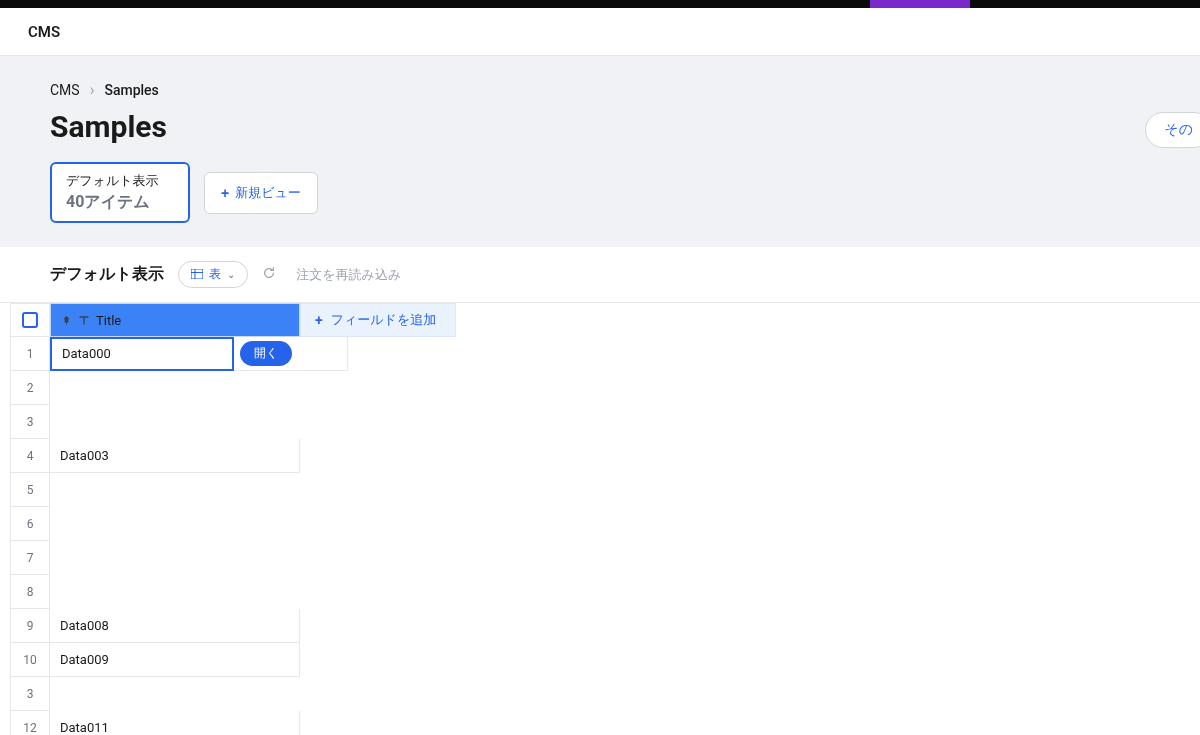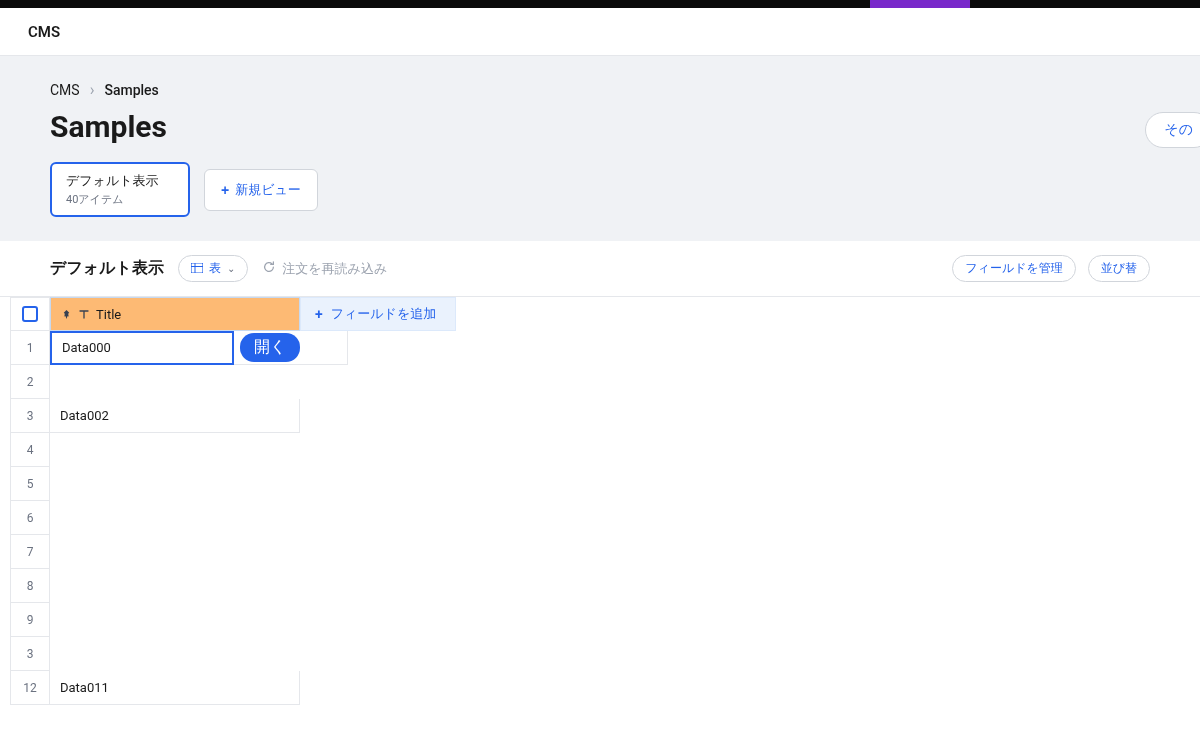--- a/index.html
+++ b/index.html
@@ -86,23 +86,24 @@
       border-radius: 6px;
       padding: 8px 14px;
       min-width: 140px;
     }
     .view-card-title {
       font-size: 13px;
       color: #1a1a1a;
       font-weight: 500;
     }
     .view-card-sub {
-      font-size: 11px;
+      font-size: 16px;
       color: #6b7280;
       margin-top: 2px;
+      font-weight: bold;
     }
     .new-view-btn {
       border: 1px solid #d1d5db;
       background: #fff;
       border-radius: 6px;
       padding: 11px 16px;
       font-size: 13px;
       color: #2563eb;
       display: flex;
       align-items: center;
@@ -137,21 +138,21 @@
       display: inline-flex;
       align-items: center;
       gap: 6px;
       cursor: pointer;
     }
     .reload-btn {
       color: #9ca3af;
       font-size: 13px;
       display: inline-flex;
       align-items: center;
-      gap: 6px;
+      gap: 20px;
     }
     .toolbar-right {
       display: flex;
       gap: 12px;
     }
     .table-wrap {
       padding-left: 10px;
     }
     .table-header-row {
       display: flex;
@@ -167,21 +168,21 @@
     }
     .checkbox {
       width: 16px;
       height: 16px;
       border: 2px solid #2563eb;
       border-radius: 3px;
       background: #fff;
     }
     .th-title {
       width: 250px;
-      background: #fdba74;
+      background: #3b82f6;
       border: 1px solid #c7d9f0;
       display: flex;
       align-items: center;
       padding: 0 10px;
       gap: 6px;
       font-size: 13px;
       color: #1a1a1a;
     }
     .th-add-field {
       width: 156px;
@@ -218,21 +219,21 @@
       display: flex;
       align-items: center;
       padding: 0 10px;
       font-size: 13px;
       color: #1a1a1a;
       justify-content: space-between;
     }
     .open-btn {
       background: #2563eb;
       color: #fff;
-      font-size: 16px;
+      font-size: 12px;
       border-radius: 14px;
       padding: 4px 14px;
       border: none;
       font-weight: 500;
       margin-left: 6px;
     }
     .row-first-wrap {
       display: flex;
       align-items: center;
       width: 298px;
@@ -297,24 +298,20 @@
     </button>
     <span class="reload-btn">
       <span>
         <svg class="refresh-svg" viewBox="0 0 16 16">
             <path d="M13 8a5 5 0 1 1-1.5-3.5M13 2v3h-3" fill="none" stroke="#9ca3af" stroke-width="1.4" stroke-linecap="round"></path>
           </svg>
       </span>
       <span>注文を再読み込み</span>
     </span>
   </div>
-  <div class="toolbar-right">
-    <button class="pill-btn">フィールドを管理</button>
-    <button class="pill-btn">並び替</button>
-  </div>
 </div>
 
 <div class="table-wrap">
   <div class="table-header-row">
     <div class="th-checkbox">
       <div class="checkbox"></div>
     </div>
     <div class="th-title">
       <span class="pin-icon">
         <svg width="11" height="11" viewBox="0 0 12 12">
@@ -339,39 +336,44 @@
         <div class="row-first-wrap">
           <div class="td-cell" style="border: 2px solid rgb(37, 99, 235); width: 184px; height: 34px;">Data000</div>
           <button class="open-btn">開く</button>
         </div>
       </div>
       <div class="table-body-row">
         <div class="td-num">2</div>
       </div>
       <div class="table-body-row">
         <div class="td-num">3</div>
-        <div class="td-cell">Data002</div>
       </div>
       <div class="table-body-row">
         <div class="td-num">4</div>
+        <div class="td-cell">Data003</div>
       </div>
       <div class="table-body-row">
         <div class="td-num">5</div>
       </div>
       <div class="table-body-row">
         <div class="td-num">6</div>
       </div>
       <div class="table-body-row">
         <div class="td-num">7</div>
       </div>
       <div class="table-body-row">
         <div class="td-num">8</div>
       </div>
       <div class="table-body-row">
         <div class="td-num">9</div>
+        <div class="td-cell">Data008</div>
+      </div>
+      <div class="table-body-row">
+        <div class="td-num">10</div>
+        <div class="td-cell">Data009</div>
       </div>
       <div class="table-body-row">
         <div class="td-num">3</div>
       </div>
       <div class="table-body-row">
         <div class="td-num">12</div>
         <div class="td-cell">Data011</div>
       </div>
     </div>
 </div>

